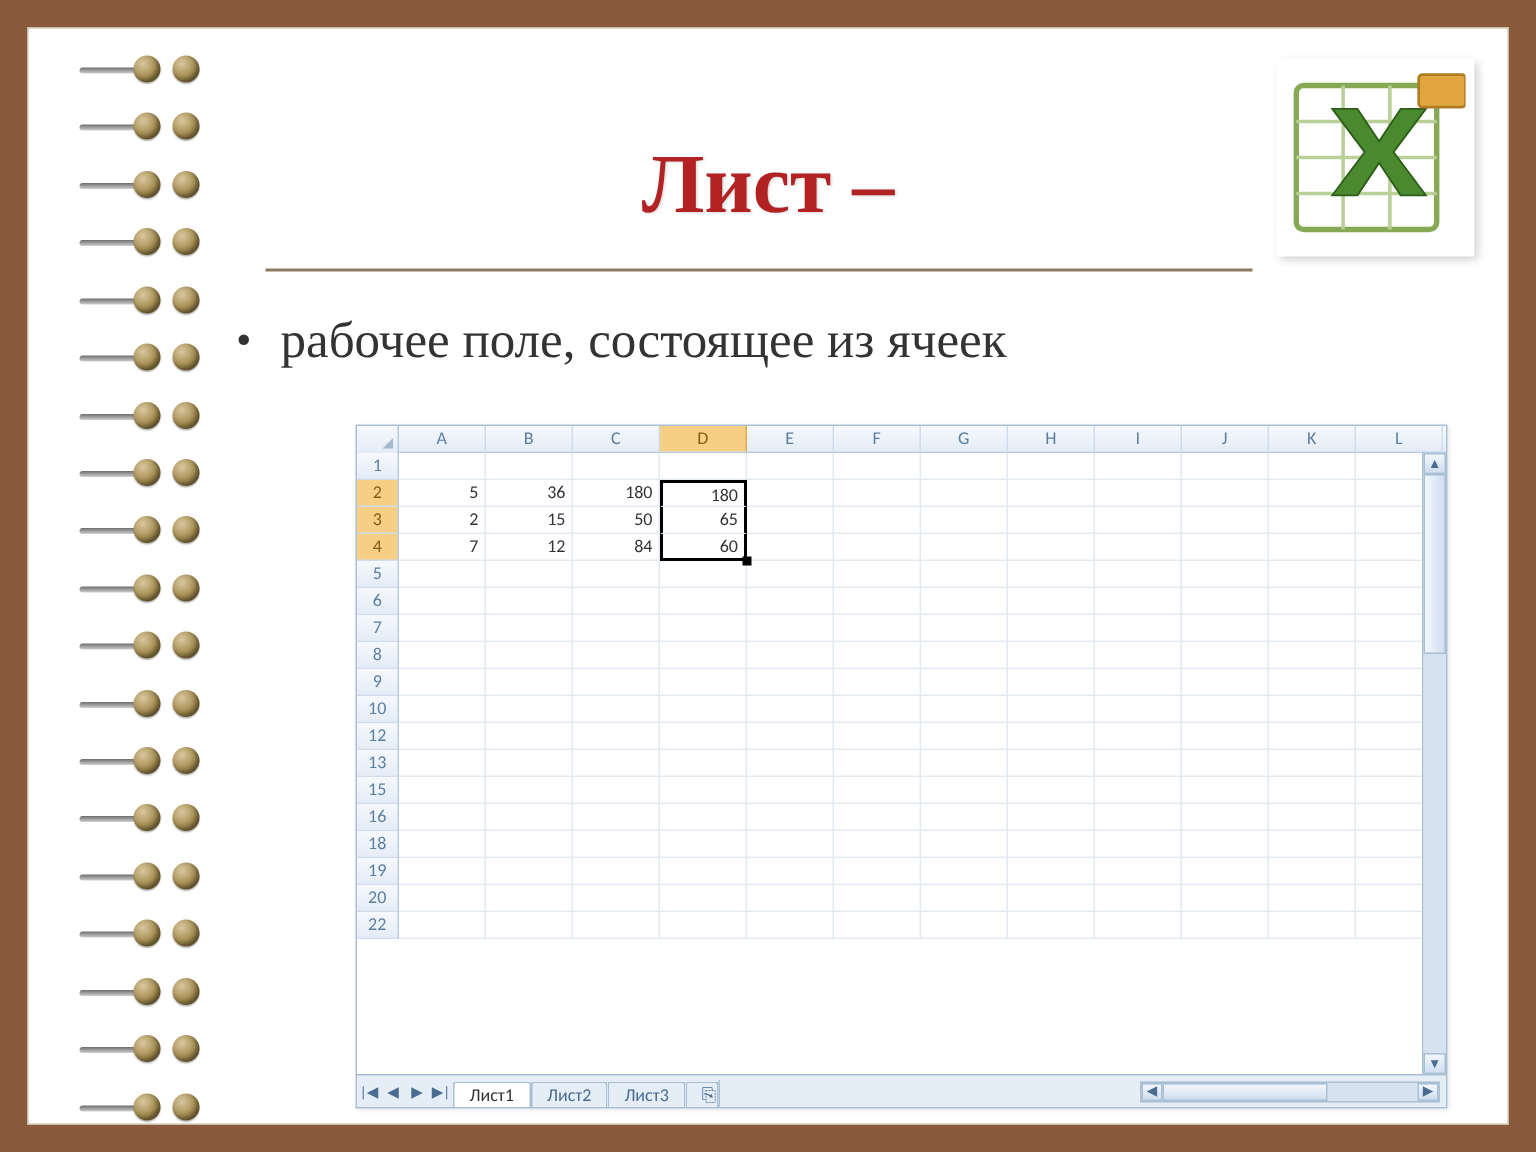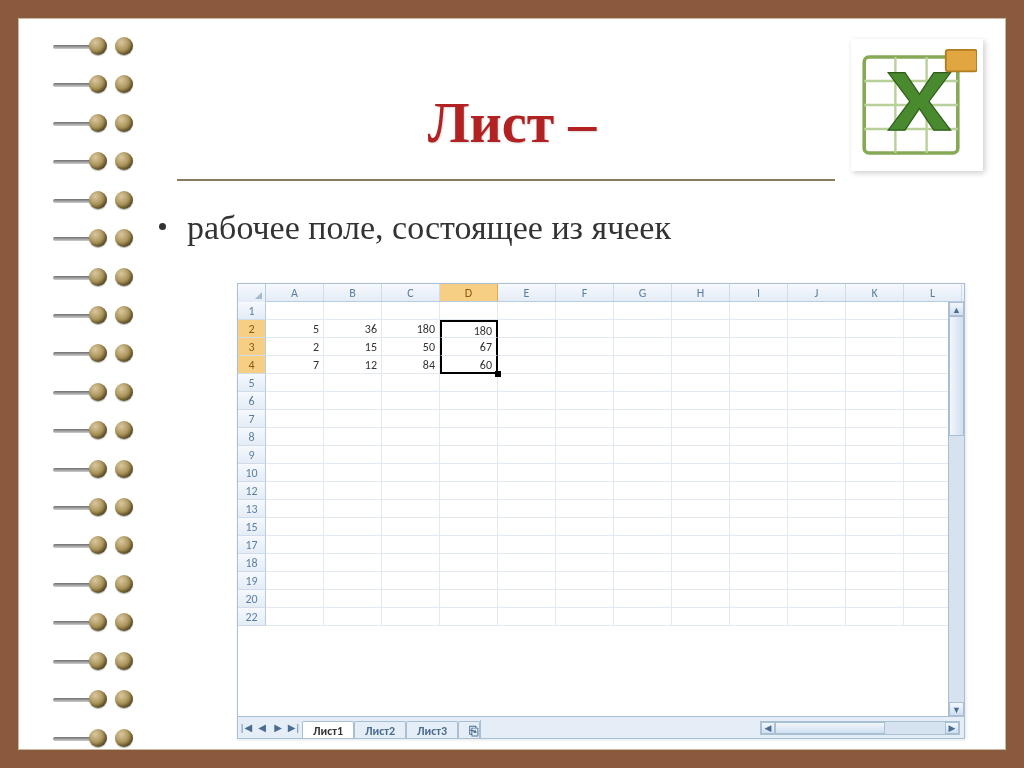--- a/index.html
+++ b/index.html
@@ -208,21 +208,20 @@
   padding: 0 10px;
   height: 18px;
   line-height: 18px;
   margin-top: 4px;
   background: #e5edf7;
   border: 1px solid #a9bfd3;
   border-bottom: none;
   border-top-left-radius: 2px;
   border-top-right-radius: 2px;
   color: #4a6c91;
-  font-weight: bold;
 }
 .tab.active {
   background: #fff;
   color: #333;
 }
 .inserttab{
   width:22px; text-align:center;
 }
 .tab-spacer{
   flex:1;
@@ -451,21 +450,21 @@
           <div class="cell"></div>
           <div class="cell"></div>
           <div class="cell"></div>
           <div class="cell"></div>
         </div>
         <div class="row">
           <div class="rowhdr active">3</div>
           <div class="cell">2</div>
           <div class="cell">15</div>
           <div class="cell">50</div>
-          <div class="cell selleft selright">67</div>
+          <div class="cell selleft selright">65</div>
           <div class="cell"></div>
           <div class="cell"></div>
           <div class="cell"></div>
           <div class="cell"></div>
           <div class="cell"></div>
           <div class="cell"></div>
           <div class="cell"></div>
           <div class="cell"></div>
         </div>
         <div class="row">
@@ -612,21 +611,21 @@
           <div class="cell"></div>
           <div class="cell"></div>
           <div class="cell"></div>
           <div class="cell"></div>
           <div class="cell"></div>
           <div class="cell"></div>
           <div class="cell"></div>
           <div class="cell"></div>
         </div>
         <div class="row">
-          <div class="rowhdr">17</div>
+          <div class="rowhdr">16</div>
           <div class="cell"></div>
           <div class="cell"></div>
           <div class="cell"></div>
           <div class="cell"></div>
           <div class="cell"></div>
           <div class="cell"></div>
           <div class="cell"></div>
           <div class="cell"></div>
           <div class="cell"></div>
           <div class="cell"></div>

